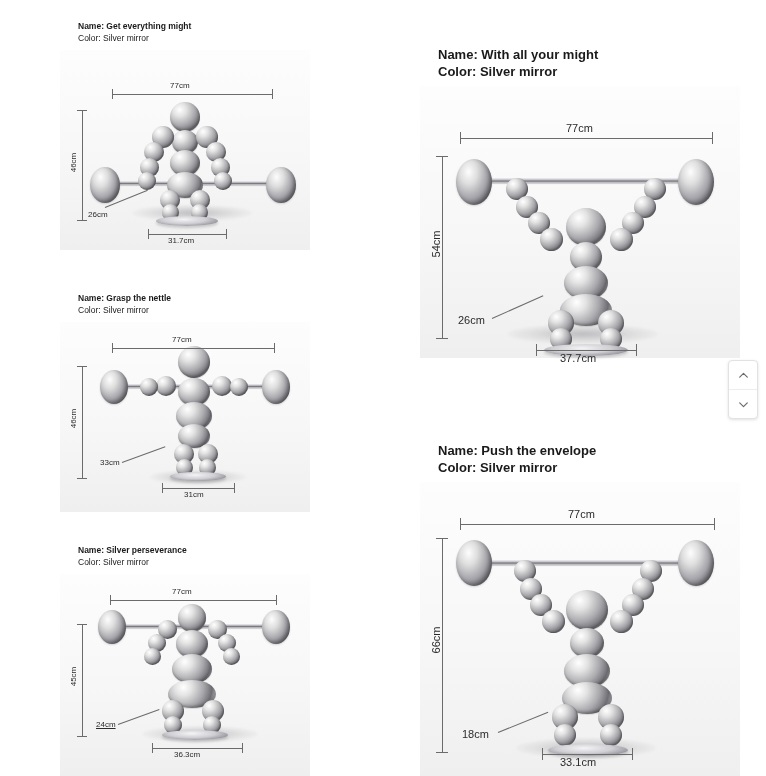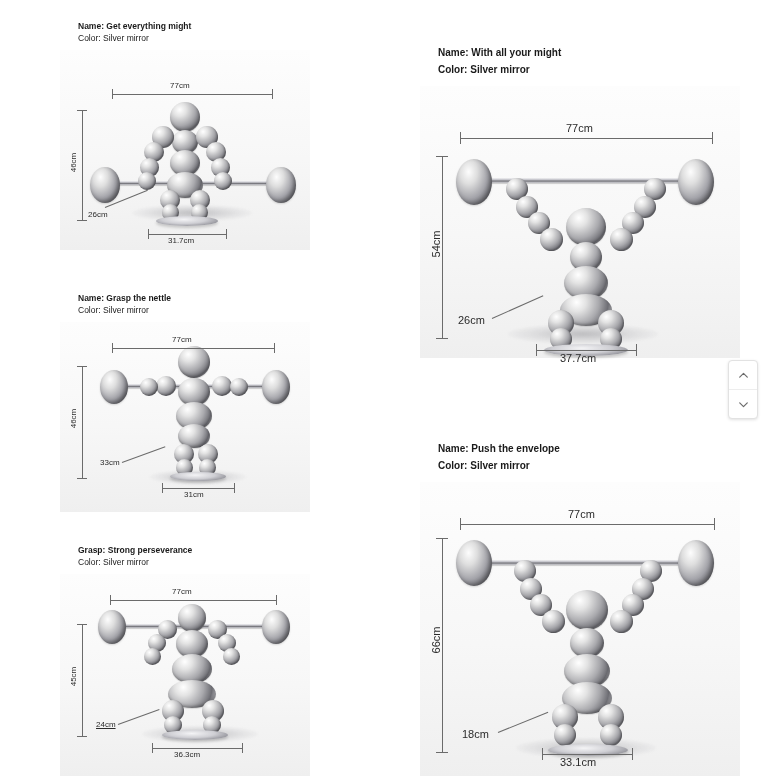--- a/index.html
+++ b/index.html
@@ -23,21 +23,21 @@
   .card {
     position: absolute;
     box-sizing: border-box;
   }
   .card-caption {
     line-height: 1.35;
     color: #1a1a1a;
     white-space: nowrap;
   }
   .cap-small { font-size: 8.5px; font-weight: 700; }
-  .cap-large { font-size: 10px; font-weight: 700; }
+  .cap-large { font-size: 13px; font-weight: 700; }
 
   .figure-wrap {
     position: relative;
     width: 100%;
   }
   .figure-bg {
     position: absolute;
     inset: 0;
     background: linear-gradient(180deg,#fdfdfd 0%,#f7f7f7 55%,#efefef 100%);
   }
@@ -317,21 +317,21 @@
 
       <div class="hline" style="left:102px;top:166px;width:72px;"></div>
       <div class="tick-v" style="left:102px;top:161px;height:10px;"></div>
       <div class="tick-v" style="left:174px;top:161px;height:10px;"></div>
       <div class="lbl dim" style="left:124px;top:168px;">31cm</div>
     </div>
   </div>
 
   <div class="card" style="left:60px; top:540px; width:250px; height:236px;">
 
-    <div class="card-caption cap-small" style="position:absolute;left:18px;top:5px;">Grasp: Strong perseverance</div>
+    <div class="card-caption cap-small" style="position:absolute;left:18px;top:5px;">Name: Silver perseverance</div>
     <div class="card-caption cap-small" style="position:absolute;left:18px;top:17px;font-weight:400;">Color: Silver mirror</div>
 
     <div class="figure-wrap" style="position:absolute;left:0;top:34px;width:250px;height:202px;">
       <div class="figure-bg"></div>
 
       <div class="fig">
         <div class="shadow" style="left:82px;top:152px;width:116px;height:16px;"></div>
 
         <div class="bar" style="left:44px;top:50px;width:182px;height:4px;"></div>
         <div class="plate" style="left:38px;top:36px;width:28px;height:34px;"></div>

